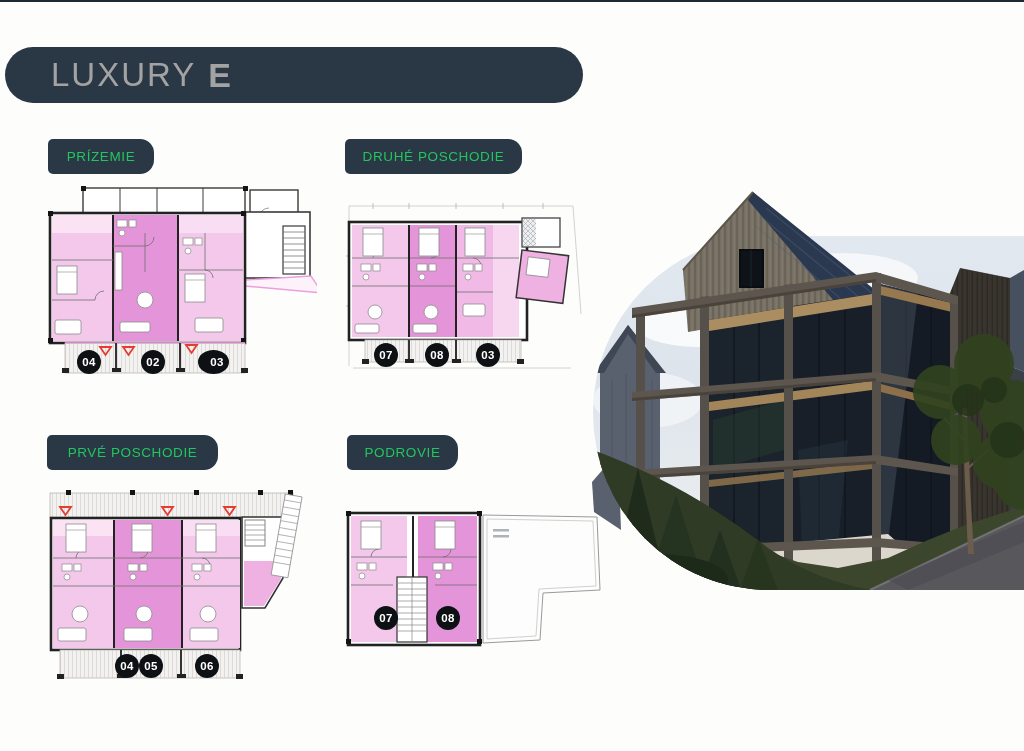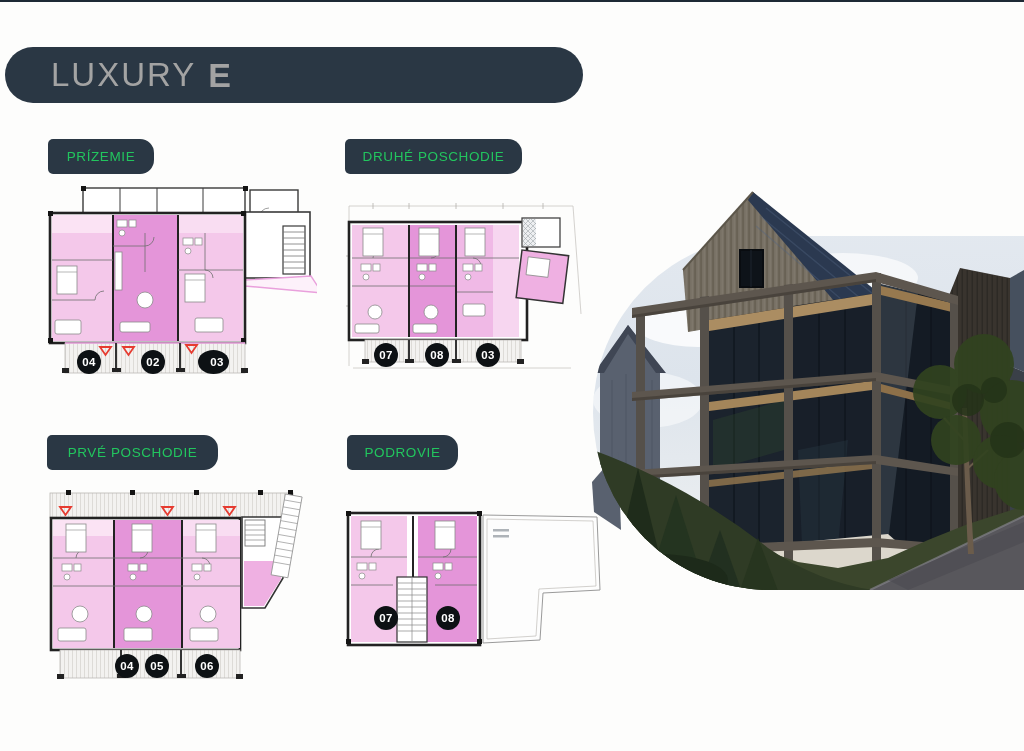--- a/index.html
+++ b/index.html
@@ -33,21 +33,21 @@
   .badges{position:absolute;inset:0;pointer-events:none;}
   .badge{position:absolute;width:24px;height:24px;border-radius:50%;background:#0d1114;color:#fff;
     font-weight:800;font-size:11.5px;line-height:24px;text-align:center;letter-spacing:.3px;}
   #badges-a .badge:nth-child(1){left:77px;top:350px;}
   #badges-a .badge:nth-child(2){left:141px;top:350px;}
   #badges-a .badge:nth-child(3){left:198px;top:350px;padding-left:7px;}
   #badges-b .badge:nth-child(1){left:374px;top:343px;}
   #badges-b .badge:nth-child(2){left:425px;top:343px;}
   #badges-b .badge:nth-child(3){left:476px;top:343px;}
   #badges-c .badge:nth-child(1){left:79px;top:654px;margin-left:36px;}
-  #badges-c .badge:nth-child(2){left:145px;top:654px;}
+  #badges-c .badge:nth-child(2){left:139px;top:654px;}
   #badges-c .badge:nth-child(3){left:195px;top:654px;}
   #badges-d .badge:nth-child(1){left:374px;top:606px;}
   #badges-d .badge:nth-child(2){left:436px;top:606px;}
 
   .marker{position:absolute;width:15px;height:12px;}
   #m1{left:98px;top:345px;} #m2{left:121px;top:345px;} #m3{left:184px;top:343px;}
   #m4{left:58px;top:505px;} #m5{left:160px;top:505px;} #m6{left:222px;top:505px;}
 </style>
 </head>
 <body>

